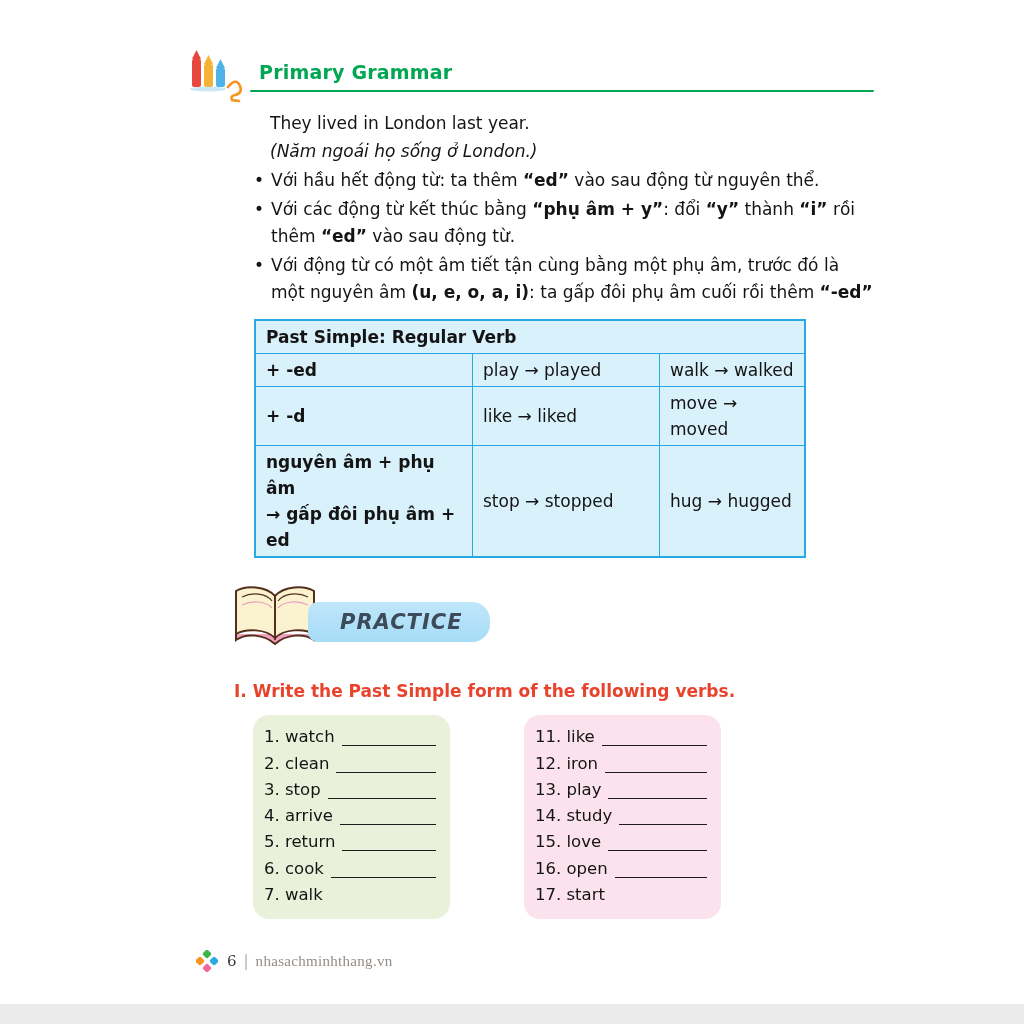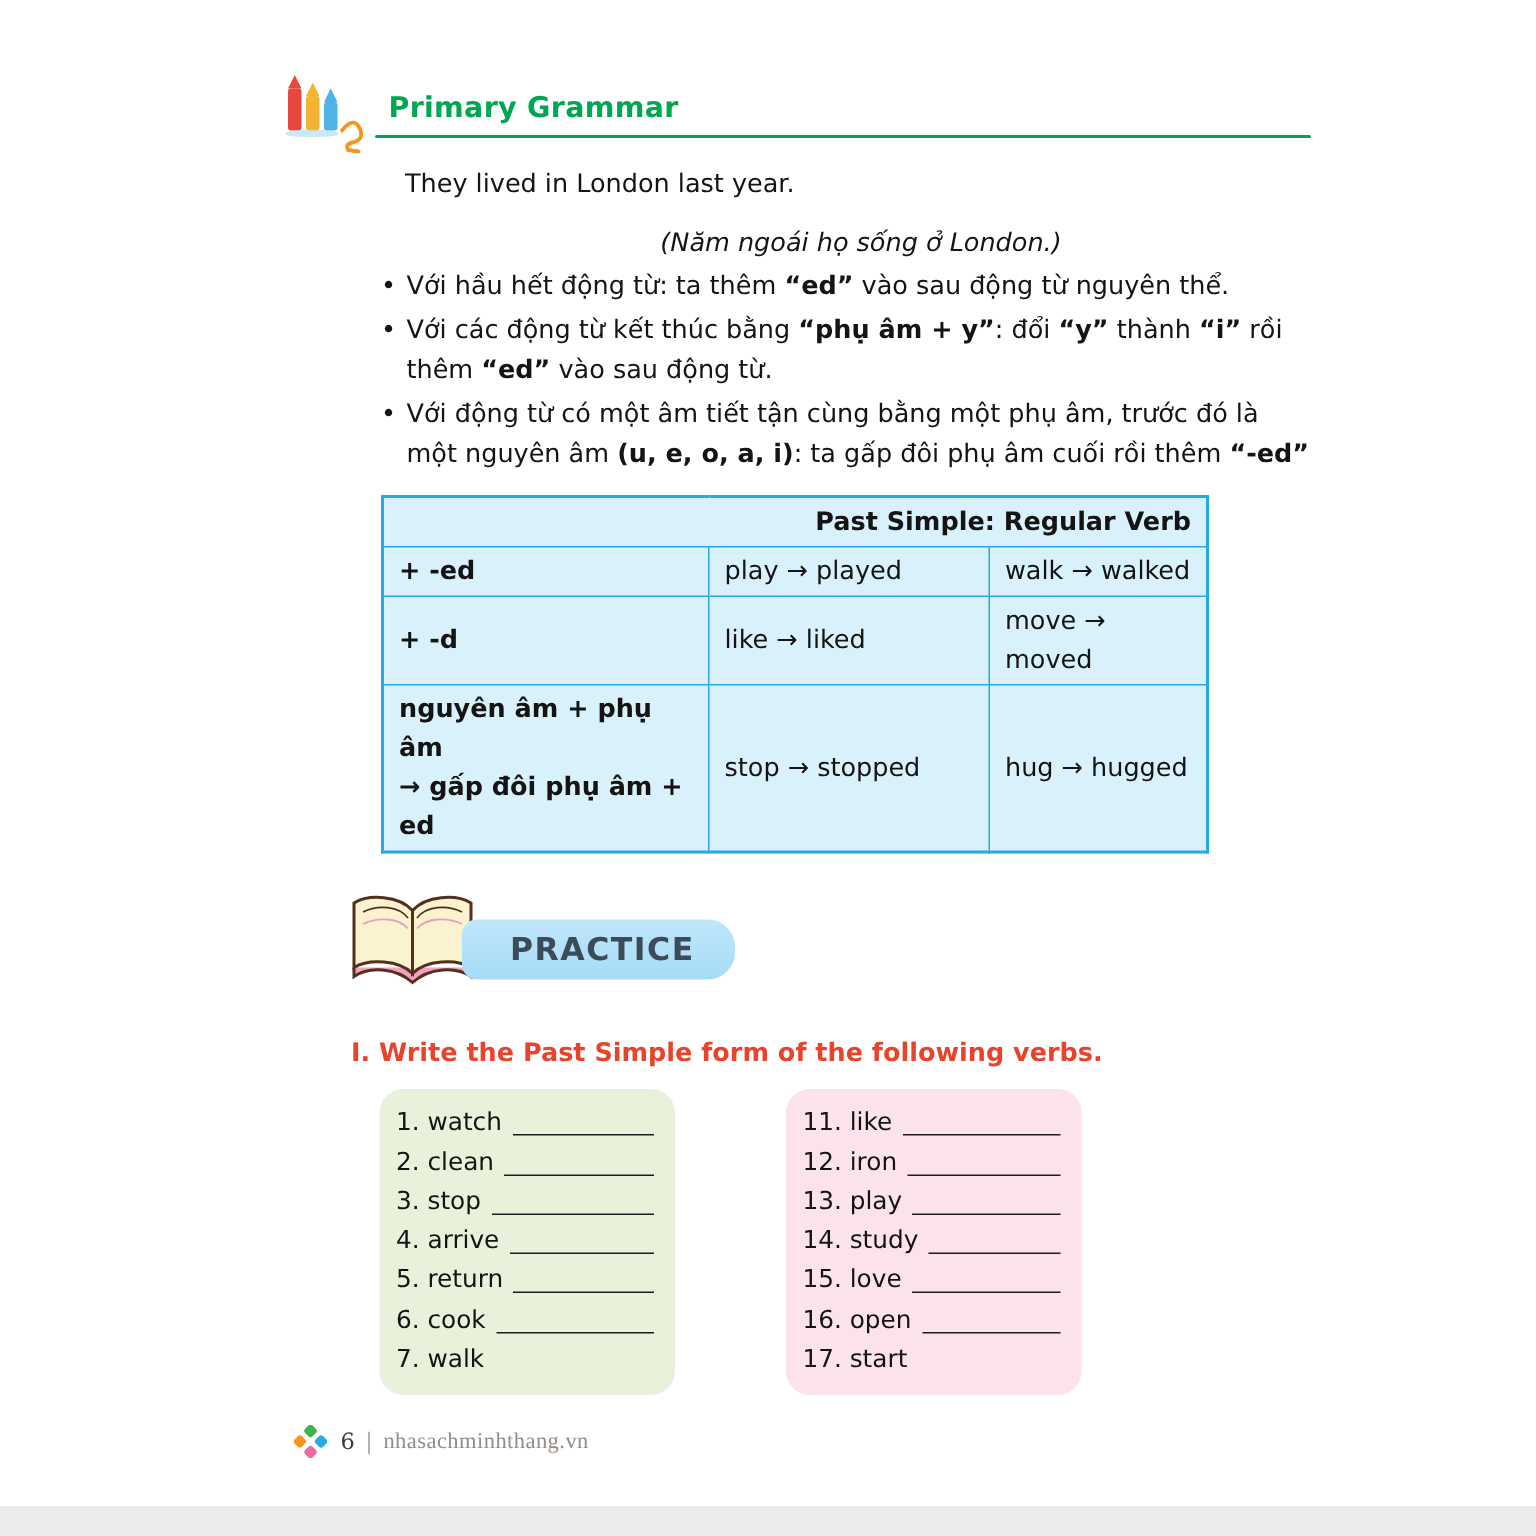--- a/index.html
+++ b/index.html
@@ -20,36 +20,36 @@
   .page-edge{position:absolute;left:0;bottom:0;width:100%;height:20px;background:#ebebeb;}
 
   
   .logo-pencils{position:absolute;top:46px;left:184px;width:64px;height:58px;}
   .brand{position:absolute;top:61px;left:259px;font-size:19px;font-weight:700;color:var(--brand-green);letter-spacing:.2px;}
   .header-rule{position:absolute;top:90px;left:250px;width:624px;height:2px;background:var(--brand-green);border-radius:1px;}
 
   
   .content{position:absolute;top:106px;left:252px;width:626px;font-size:17px;line-height:27px;}
   .example-en{margin:4px 0 0 18px;}
-  .example-vi{margin:12px 0 0 18px;font-style:italic;text-align:center;}
+  .example-vi{margin:1px 0 0 18px;font-style:italic;}
   .section-heading{margin:16px 0 6px 0;color:var(--heading-red);font-weight:700;}
   ul.bullets{list-style:none;margin:2px 0 0 0;padding:0;}
   .bullets li{position:relative;padding-left:19px;margin-bottom:2px;}
   .bullets li::before{content:"•";position:absolute;left:2px;top:0;}
   .b{font-weight:700;}
 
   
   .verb-table{border-collapse:collapse;margin:13px 0 0 2px;width:552px;background:var(--table-fill);border:2px solid var(--table-border);}
   .verb-table th,.verb-table td{border:1.6px solid var(--table-border);padding:3px 10px;line-height:26px;font-size:17px;}
-  .verb-table th{text-align:right;font-weight:700;}
+  .verb-table th{text-align:left;font-weight:700;}
   .rule-cell{font-weight:700;white-space:pre-line;width:196px;}
   .ex1{width:166px;}
 
   
-  .practice-row{position:relative;height:86px;margin:20px 0 0 -24px;}
+  .practice-row{position:relative;height:86px;margin:20px 0 0 -24px;font-style:italic;}
   .book-icon{position:absolute;left:0;top:2px;}
   .practice-banner{
     position:absolute;left:80px;top:24px;width:182px;height:40px;
     background:linear-gradient(180deg,#BFE6FA, var(--banner-blue));
     border-radius:10px 18px 18px 10px;display:flex;align-items:center;padding-left:32px;box-sizing:border-box;
   }
   .practice-banner span{font-size:21px;font-weight:700;color:#3D4A5A;letter-spacing:1px;}
 
   
   .exercise-heading{margin:14px 0 10px -18px;color:var(--heading-red);font-weight:700;}

